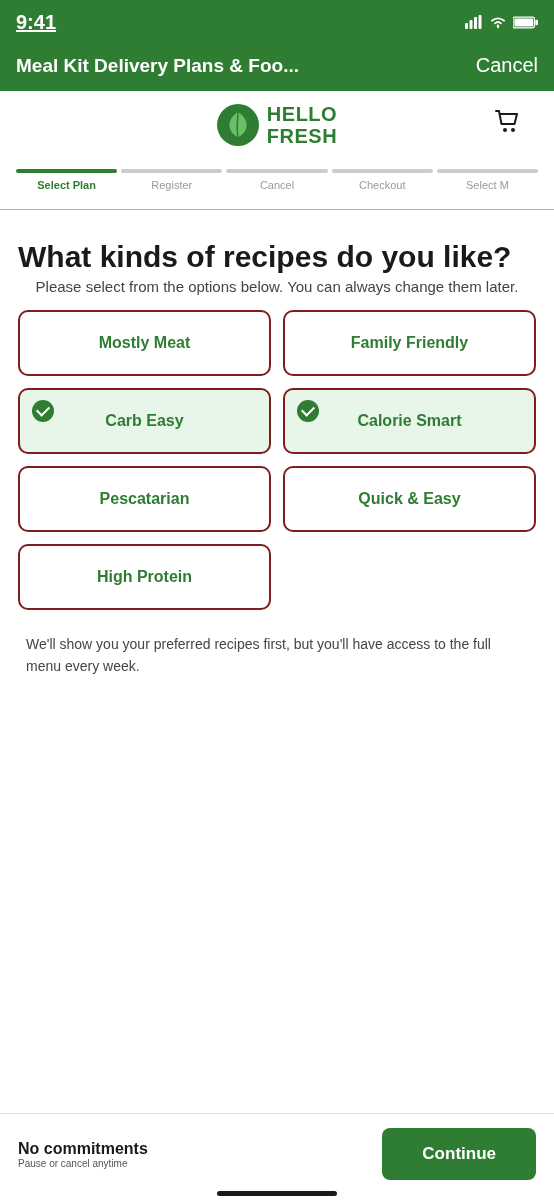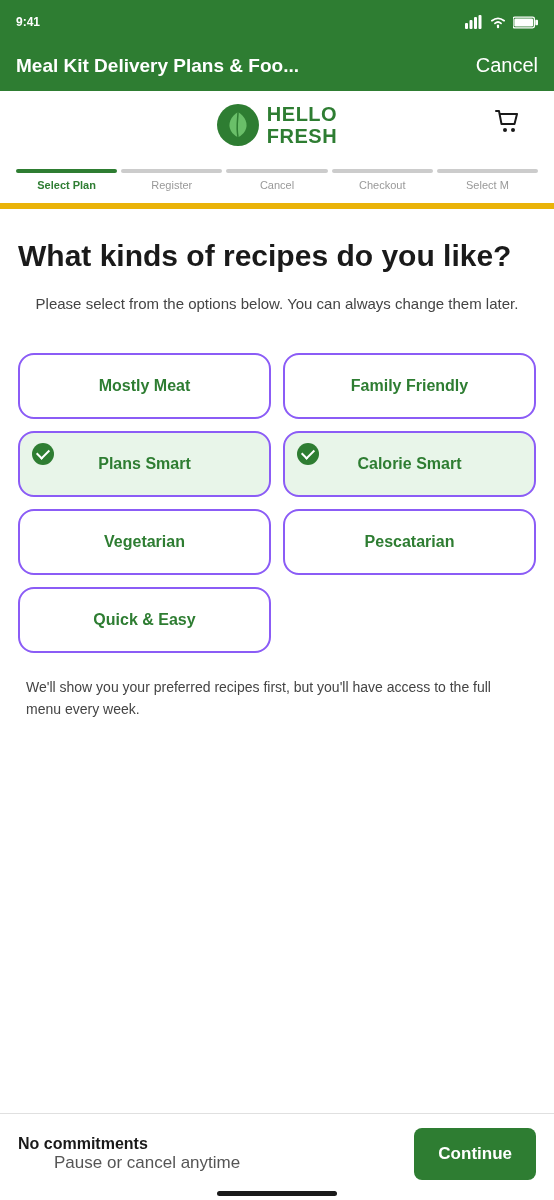--- a/index.html
+++ b/index.html
@@ -17,22 +17,23 @@
     .status-bar {
       background: #2e7d32;
       color: #fff;
       display: flex;
       justify-content: space-between;
       align-items: center;
       padding: 8px 16px;
       height: 44px;
     }
     .status-time {
-      font-size: 12px;
+      font-size: 20px;
       font-weight: 600;
+      text-decoration: underline;
     }
     .status-icons {
       display: flex;
       align-items: center;
       gap: 6px;
     }
 
     
     .nav-bar {
       background: #2e7d32;
@@ -51,22 +52,22 @@
     .nav-cancel {
       font-size: 20px;
       color: #fff;
       cursor: pointer;
       font-weight: 400;
     }
 
     
     .progress-bar {
       background: #fff;
-      padding: 14px 16px 0;
-      border-bottom: 6px solid #eab308;
+      padding: 14px 16px 6px;
+      border-bottom: 1px solid #eab308;
     }
     .progress-steps {
       display: flex;
       align-items: flex-start;
       gap: 4px;
       overflow: hidden;
     }
     .step {
       display: flex;
       flex-direction: column;
@@ -98,43 +99,42 @@
     
     .content {
       padding: 28px 18px 24px;
     }
 
     .heading {
       font-size: 30px;
       font-weight: 700;
       color: #1a1a1a;
       line-height: 1.25;
-      margin-bottom: 18px;
     }
 
     .subtext {
       font-size: 15px;
       color: #444;
       text-align: center;
       line-height: 1.5;
-      margin-bottom: 38px;
+      margin-bottom: 12px;
       padding: 0 10px;
     }
 
     
     .recipe-grid {
       display: grid;
       grid-template-columns: 1fr 1fr;
       gap: 12px;
       margin-bottom: 24px;
     }
 
     .recipe-card {
-      border: 2px solid #8b5cf6;
-      border-radius: 16px;
+      border: 2px solid #7f1d1d;
+      border-radius: 10px;
       padding: 22px 12px;
       text-align: center;
       cursor: pointer;
       position: relative;
       background: #fff;
     }
 
     .recipe-card.selected {
       background: #e8f5e9;
     }
@@ -193,31 +193,30 @@
     .bottom-left {
       display: flex;
       flex-direction: column;
     }
     .bottom-commitment {
       font-size: 16px;
       font-weight: 700;
       color: #1a1a1a;
     }
     .bottom-sub {
-      font-size: 17px;
+      font-size: 10px;
       color: #555;
-      margin-left: 36px;
     }
 
     .continue-btn {
       background: #2e7d32;
       color: #fff;
       border: none;
       border-radius: 8px;
-      padding: 16px 24px;
+      padding: 16px 40px;
       font-size: 17px;
       font-weight: 600;
       cursor: pointer;
     }
 
     
     .home-indicator {
       position: fixed;
       bottom: 4px;
       left: 50%;
@@ -324,40 +323,40 @@
     <div class="recipe-card">
       <span class="recipe-card-label">Mostly Meat</span>
     </div>
 
     <div class="recipe-card">
       <span class="recipe-card-label">Family Friendly</span>
     </div>
 
     <div class="recipe-card selected">
       <div class="check-icon"></div>
-      <span class="recipe-card-label">Plans Smart</span>
+      <span class="recipe-card-label">Carb Easy</span>
     </div>
 
     <div class="recipe-card selected">
       <div class="check-icon"></div>
       <span class="recipe-card-label">Calorie Smart</span>
     </div>
 
-    <div class="recipe-card">
-      <span class="recipe-card-label">Vegetarian</span>
-    </div>
 
     <div class="recipe-card">
       <span class="recipe-card-label">Pescatarian</span>
     </div>
 
     <div class="recipe-card">
       <span class="recipe-card-label">Quick &amp; Easy</span>
     </div>
 
+    <div class="recipe-card">
+      <span class="recipe-card-label">High Protein</span>
+    </div>
   </div>
 
   <p class="note-text">We'll show you your preferred recipes first, but you'll have access to the full menu every week.</p>
 </div>
 
 <div style="height: 100px;"></div>
 
 <div class="bottom-bar">
   <div class="bottom-left">
     <span class="bottom-commitment">No commitments</span>

